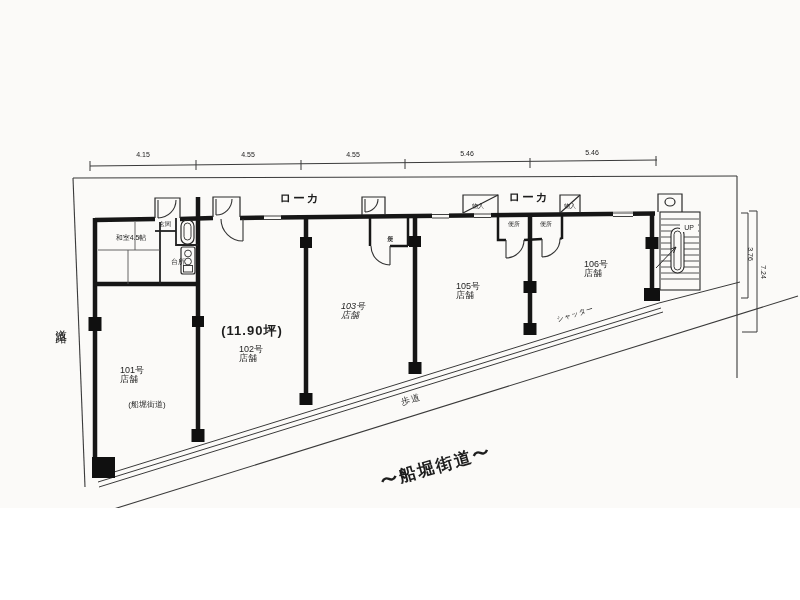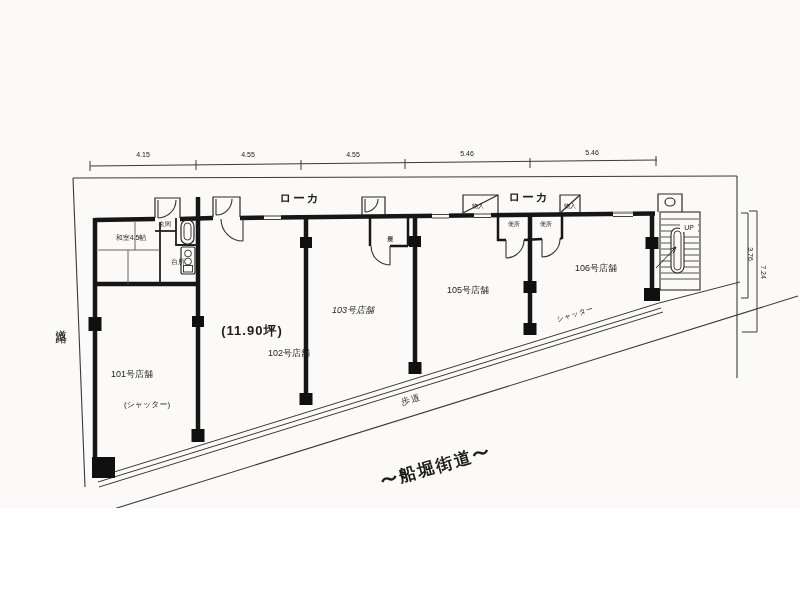--- a/index.html
+++ b/index.html
@@ -8,21 +8,21 @@
     background:#fbfaf8;overflow:hidden;
     font-family:"Liberation Sans","DejaVu Sans",sans-serif;
     color:#1d1d1d;
   }
   .canvas svg{position:absolute;left:0;top:0;}
   .lbl{
     position:absolute;transform:translate(-50%,-50%);
     white-space:nowrap;line-height:1.05;text-align:center;
     color:#1d1d1d;
   }
-  .two{display:flex;flex-direction:row;align-items:flex-start;}
+  .two{display:flex;flex-direction:column;align-items:flex-start;}
   .vert{writing-mode:vertical-rl;text-orientation:upright;}
   .bold{font-weight:bold;}
 </style>
 </head>
 <body>
 
 <div class="canvas">
 
   <svg width="800" height="600" viewBox="0 0 800 600">
 
@@ -168,23 +168,23 @@
   <div class="lbl" style="left:750px;top:254px;font-size:7px;transform:translate(-50%,-50%) rotate(90deg);">3.76</div>
   <div class="lbl" style="left:763px;top:272px;font-size:7px;transform:translate(-50%,-50%) rotate(90deg);">7.24</div>
 
   <div class="lbl bold" style="left:300px;top:198px;font-size:11.5px;letter-spacing:2px;">ローカ</div>
   <div class="lbl bold" style="left:529px;top:197px;font-size:11.5px;letter-spacing:2px;">ローカ</div>
 
   <div class="lbl two" style="left:132px;top:375px;font-size:9px;">
     <span>101号</span>
     <span>店舗</span>
   </div>
-  <div class="lbl" style="left:147px;top:405px;font-size:8px;">(シャッター)</div>
-
-  <div class="lbl two" style="left:251px;top:354px;font-size:9px;margin-left:38px;">
+  <div class="lbl" style="left:147px;top:405px;font-size:8px;">(船堀街道)</div>
+
+  <div class="lbl two" style="left:251px;top:354px;font-size:9px;">
     <span>102号</span>
     <span>店舗</span>
   </div>
   <div class="lbl bold" style="left:252px;top:331px;font-size:13px;letter-spacing:1px;">(11.90坪)</div>
 
   <div class="lbl two" style="left:353px;top:311px;font-size:9px;font-style:italic;">
     <span>103号</span>
     <span>店舗</span>
   </div>
 

